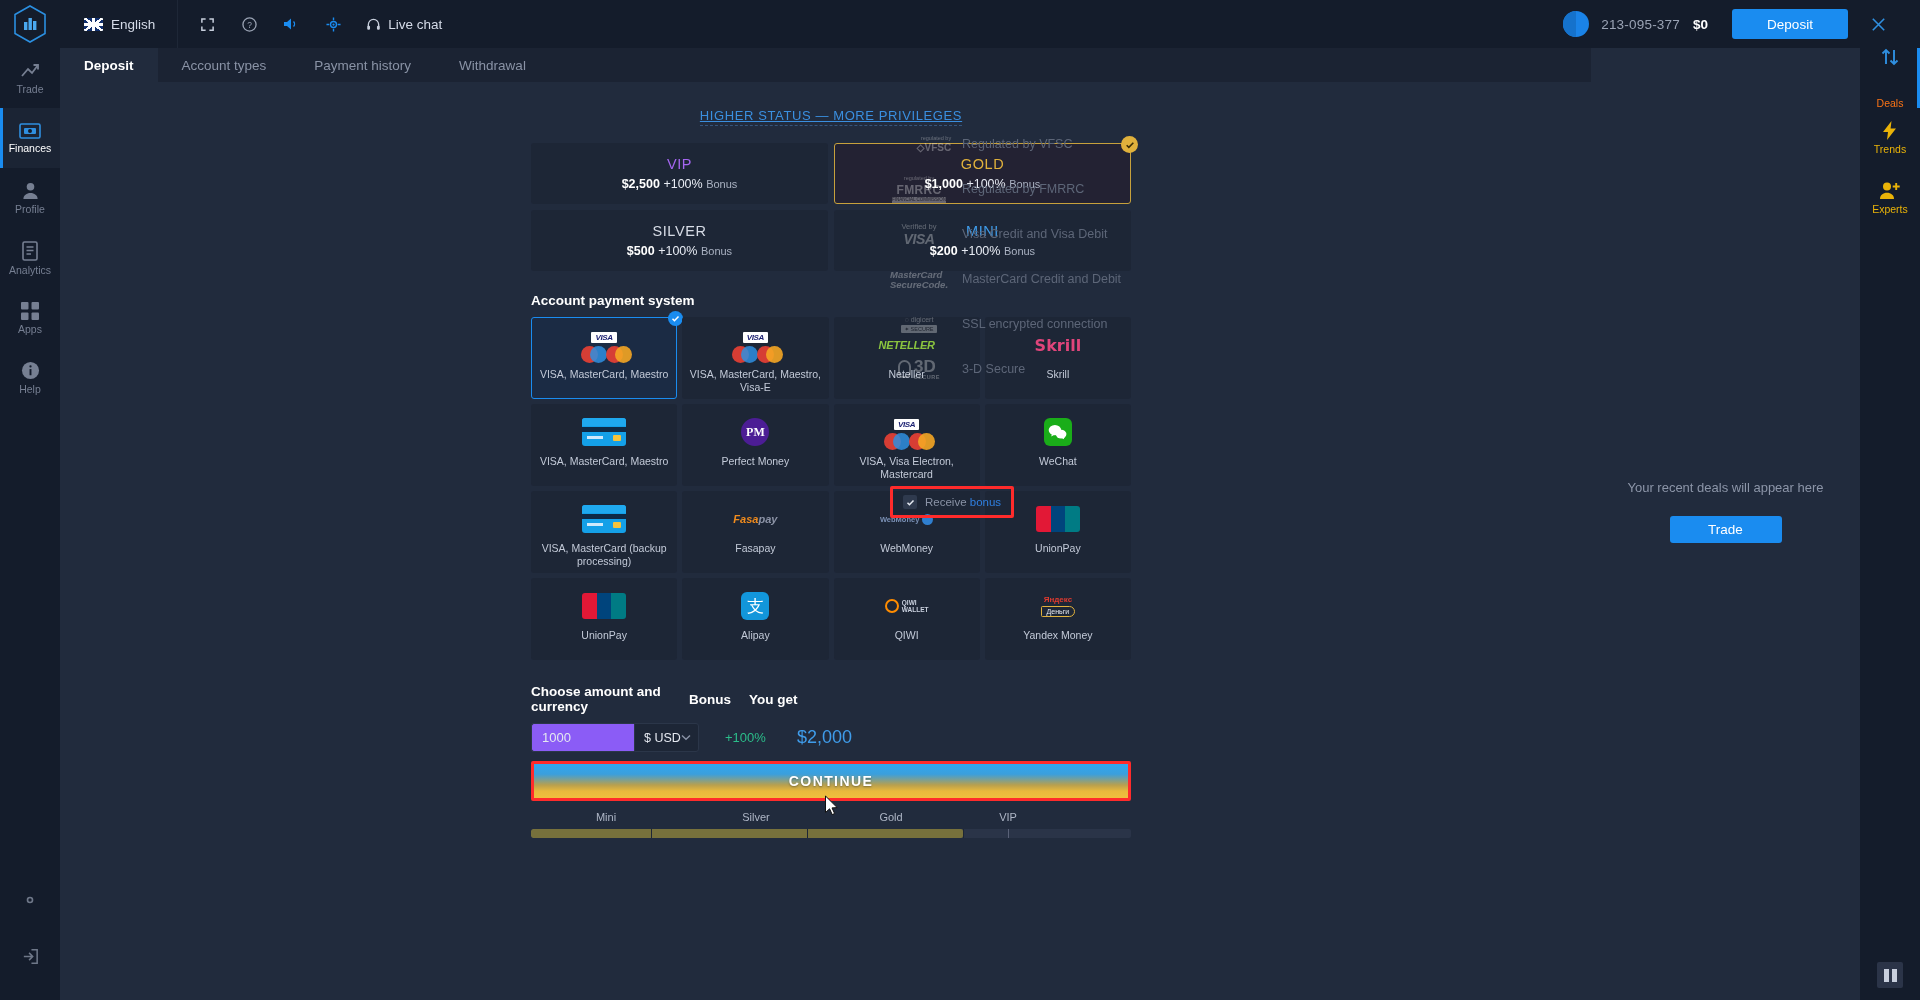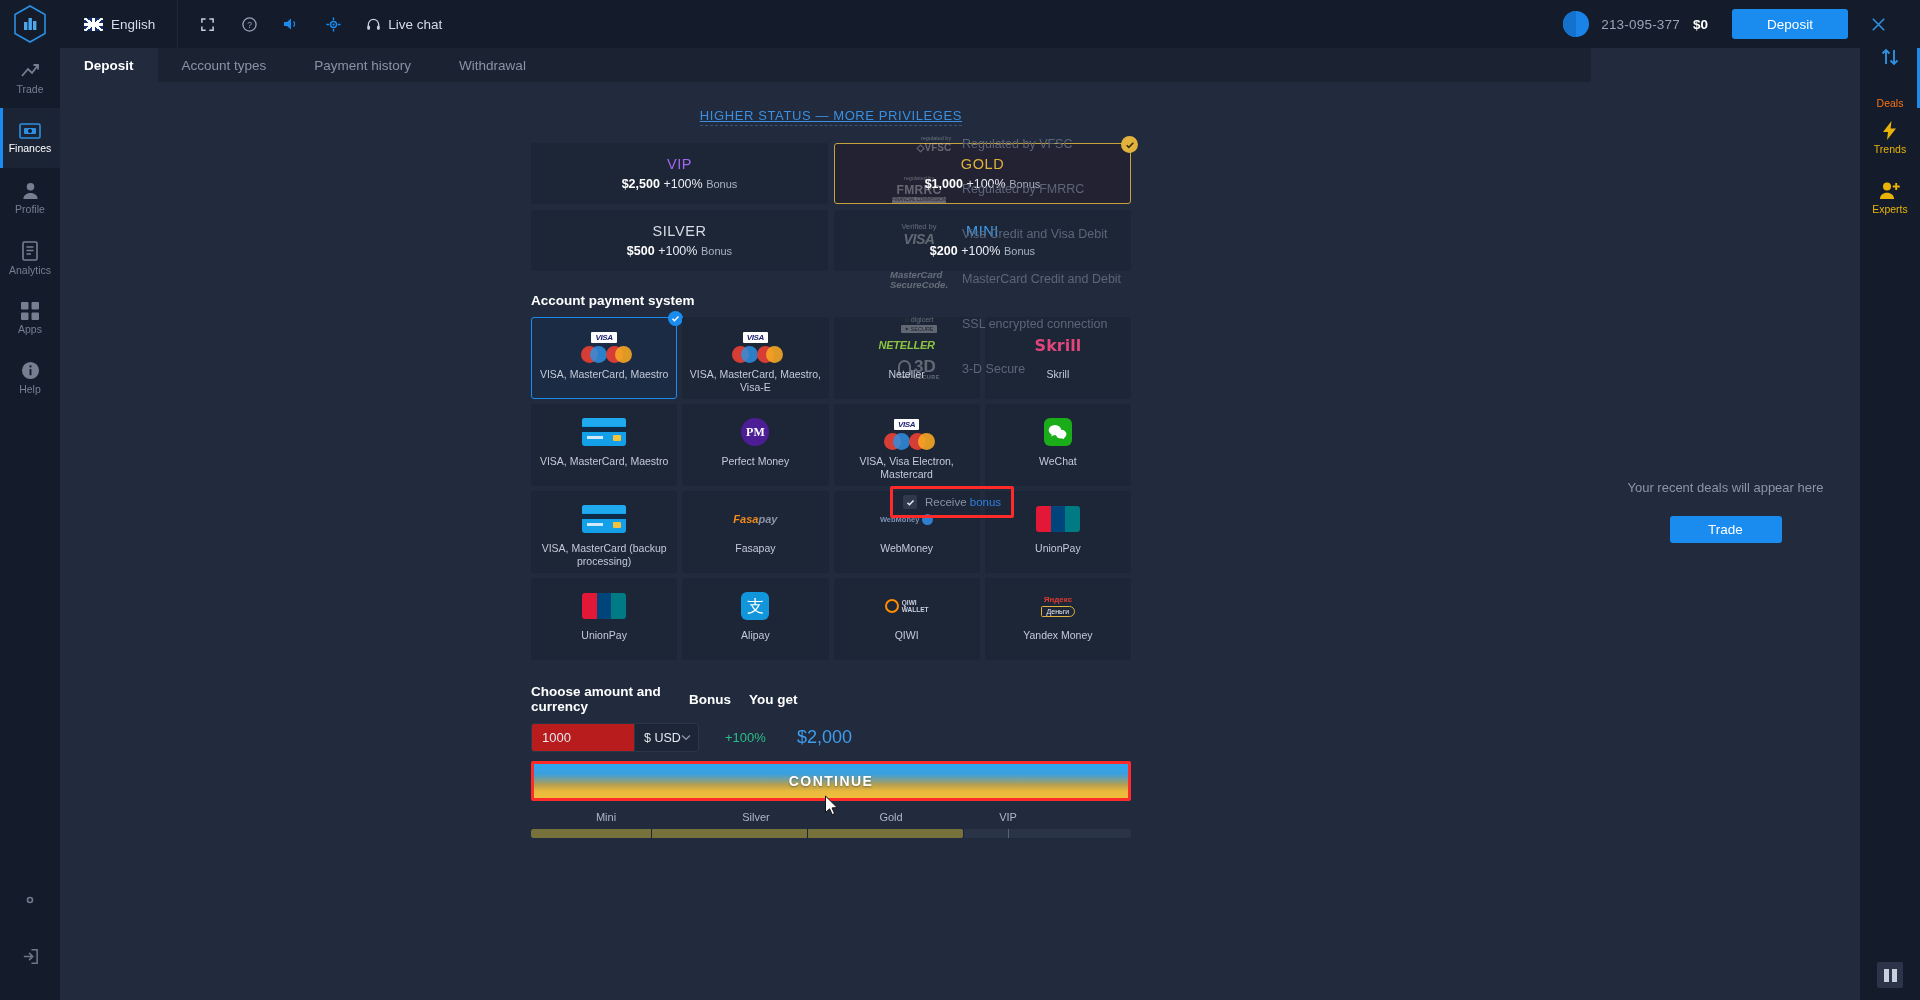--- a/index.html
+++ b/index.html
@@ -163,21 +163,21 @@
   .yandex-tag{border:1.5px solid #e0b13c;color:#e6e9f0;font-size:7px;padding:1px 5px;
      border-radius:2px 8px 8px 2px;}
 
   
   .amount-head { margin-top:24px; display:flex; align-items:center; }
   .amount-head .h1 { width:158px; font-size:13.5px; color:#fff; font-weight:bold; }
   .amount-head .h2 { width:60px; font-size:13.5px; color:#fff; font-weight:bold; }
   .amount-head .h3 { font-size:13.5px; color:#fff; font-weight:bold; }
   .amount-row { margin-top:9px; display:flex; align-items:center; }
   .amt-input {
-    width:103px; height:29px; background:#b91c1c; border:1px solid #2b3649; border-right:none;
+    width:103px; height:29px; background:#8b5cf6; border:1px solid #2b3649; border-right:none;
     border-radius:3px 0 0 3px; color:#e4e8f0; font-size:13px; padding:0 10px;
     font-family:"Liberation Sans", sans-serif; outline:none;
   }
   .cur-select {
     width:65px; height:29px; background:#1d2636; border:1px solid #2b3649; border-radius:0 3px 3px 0;
     display:flex; align-items:center; justify-content:space-between; padding:0 7px 0 9px;
     color:#e4e8f0; font-size:12.5px; cursor:pointer;
   }
   .bonus-val { width:60px; margin-left:26px; color:#2bbd8a; font-size:13px; }
   .youget-val { margin-left:12px; color:#3f9cea; font-size:18px; }

